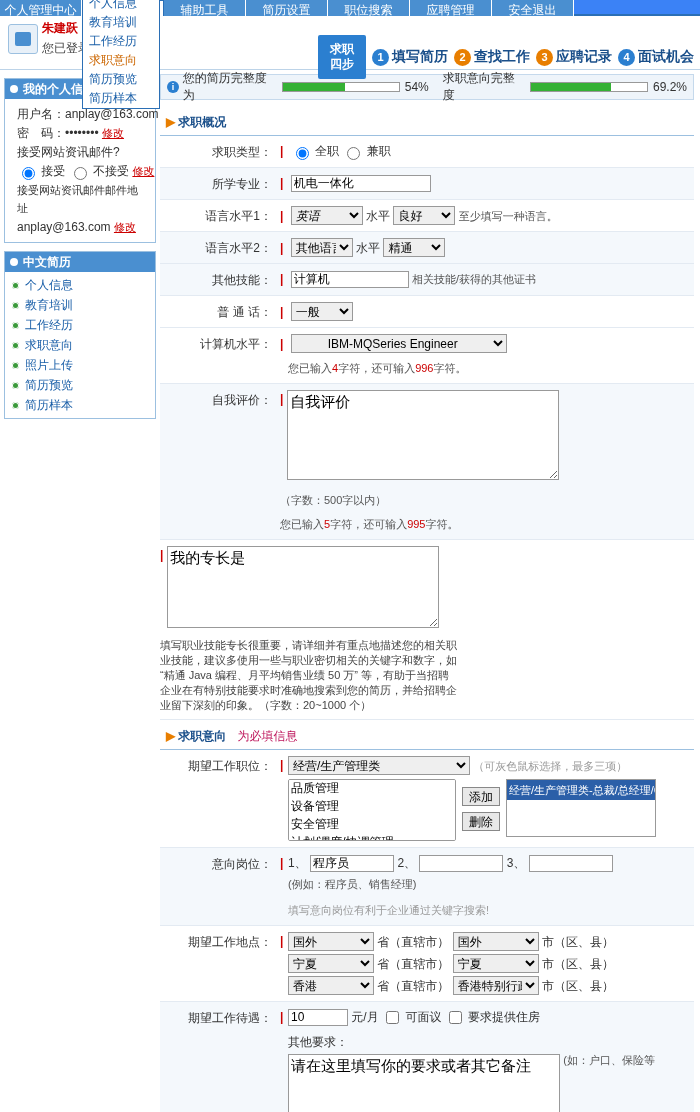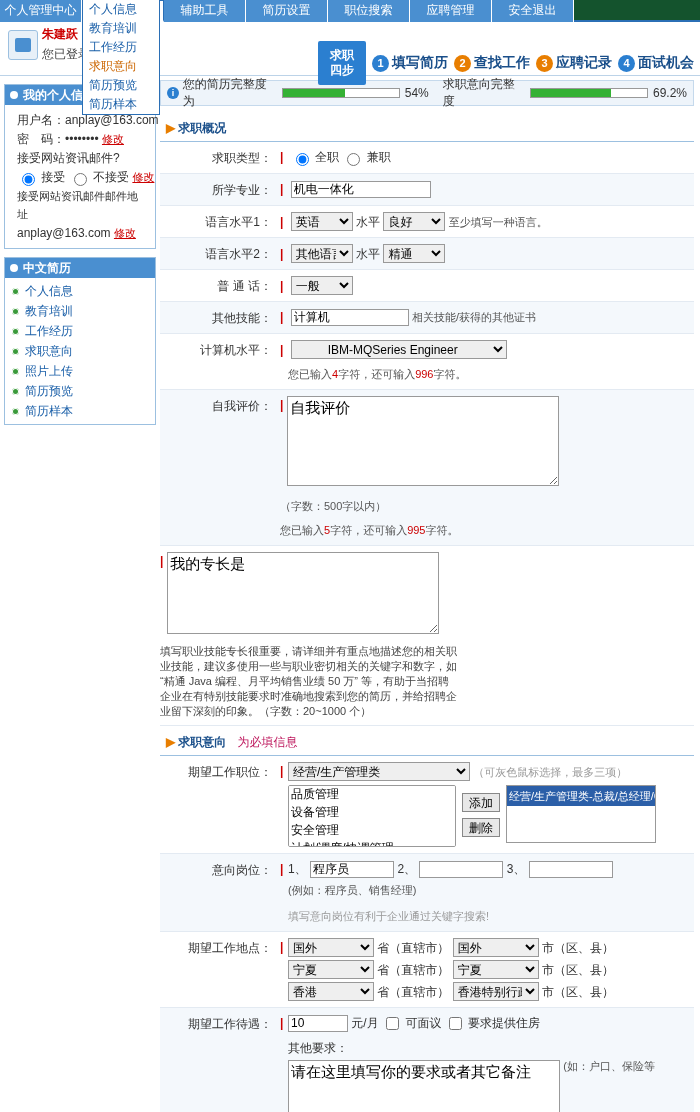--- a/index.html
+++ b/index.html
@@ -8,22 +8,22 @@
     width: 700px;
     height: 1112px;
     background: #fff;
     font-family: "Liberation Sans", sans-serif;
     font-size: 12px;
     color: #333;
   }
   
   .topnav {
     display: flex;
-    height: 22px;
-    background: #14532d;
+    height: 16px;
+    background: #3b82f6;
     border-bottom: 2px solid #2b6fb5;
   }
   .topnav .tab {
     width: 82px;
     height: 22px;
     line-height: 20px;
     text-align: center;
     font-size: 12px;
     color: #fff;
     background: #4a8fd0;
@@ -396,51 +396,51 @@
       <div class="fctrl">
         <span class="req">|</span>
         <input type="text" style="width: 140px;" value="机电一体化">
       </div>
     </div>
 
     <div class="frow">
       <div class="flabel">语言水平1：</div>
       <div class="fctrl">
         <span class="req">|</span>
-        <select style="width:62px;"><option>英语</option></select>
+        <select style="width:72px;font-style:italic;"><option>英语</option></select>
         <span>水平</span>
         <select style="width:62px;"><option>良好</option></select>
         <span class="hint">至少填写一种语言。</span>
       </div>
     </div>
 
     <div class="frow alt">
       <div class="flabel">语言水平2：</div>
       <div class="fctrl">
         <span class="req">|</span>
         <select style="width:62px;"><option>其他语言</option></select>
         <span>水平</span>
         <select style="width:62px;"><option>精通</option></select>
       </div>
     </div>
 
-    <div class="frow">
-      <div class="flabel">普 通 话：</div>
-      <div class="fctrl">
-        <span class="req">|</span>
-        <select style="width:62px;"><option>一般</option></select>
-      </div>
-    </div>
-
     <div class="frow alt">
       <div class="flabel">其他技能：</div>
       <div class="fctrl">
         <span class="req">|</span>
         <input type="text" style="width: 118px;" value="计算机">
         <span class="hint">相关技能/获得的其他证书</span>
+      </div>
+    </div>
+
+    <div class="frow">
+      <div class="flabel">普 通 话：</div>
+      <div class="fctrl">
+        <span class="req">|</span>
+        <select style="width:62px;"><option>一般</option></select>
       </div>
     </div>
 
     <div class="frow">
       <div class="flabel">计算机水平：</div>
       <div class="fctrl">
         <span class="req">|</span>
         <select style="width:216px;text-align:center;"><option>IBM-MQSeries Engineer</option></select>
         <div class="hint" style="margin-top:6px;margin-left:8px;">
           <span>您已输入</span><span class="num">4</span><span>字符，还可输入</span><span class="num">996</span><span>字符。</span>

